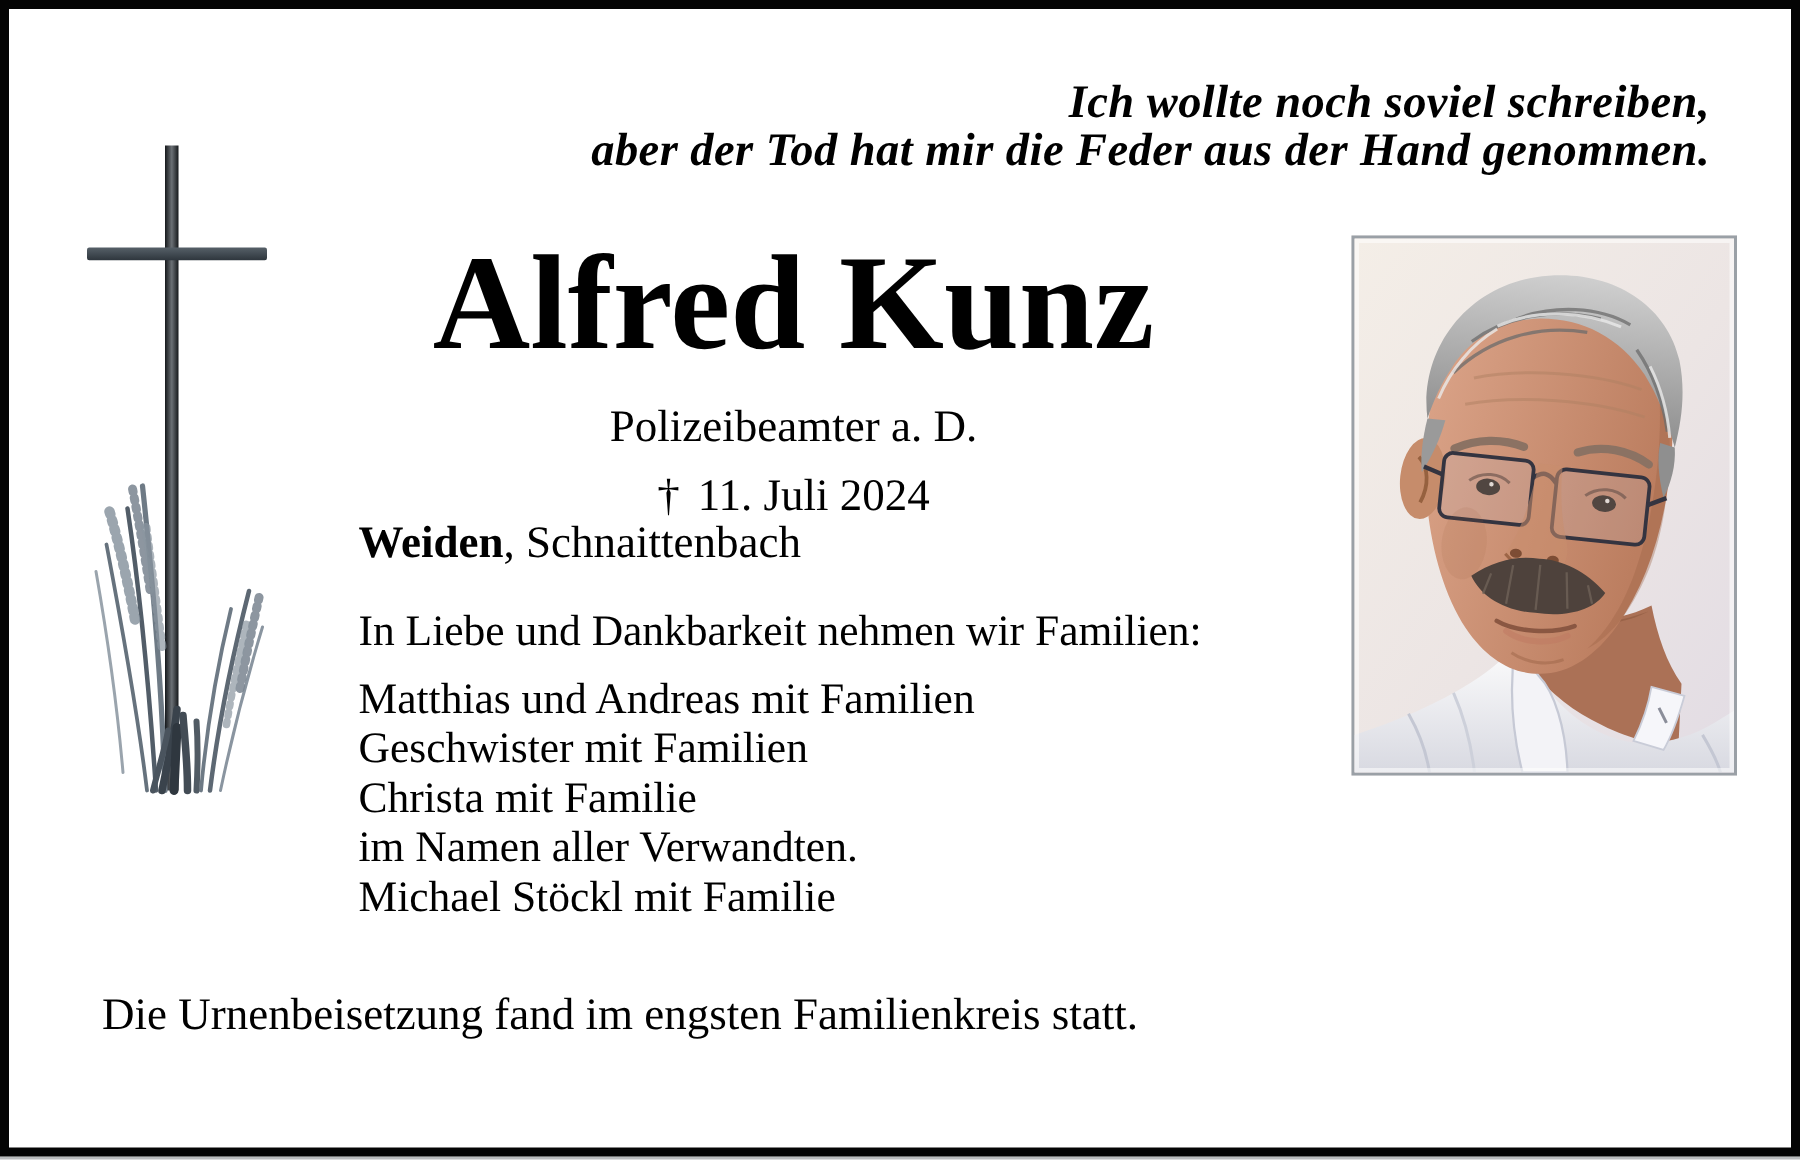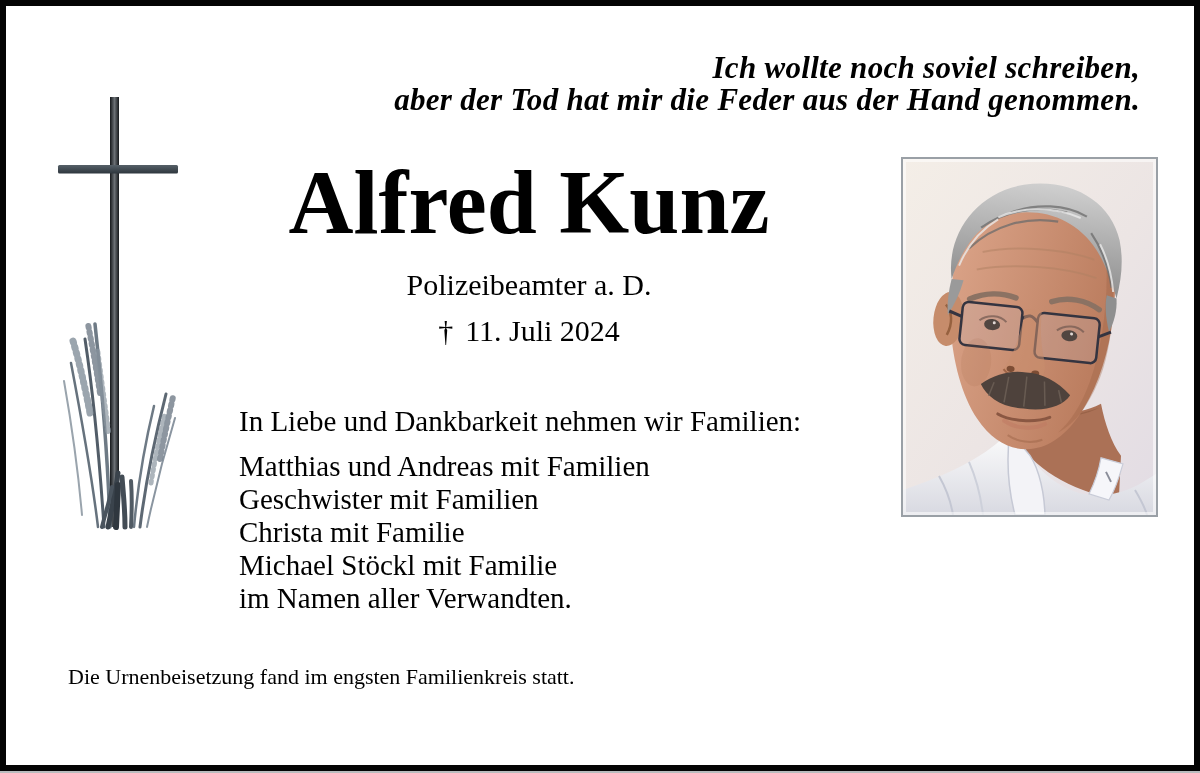--- a/index.html
+++ b/index.html
@@ -32,21 +32,21 @@
   }
   .dates .sym{display:inline-block;margin-right:12px;}
   
   .places{position:absolute;left:233px;top:339px;font-size:30px;white-space:nowrap;}
   .places .b{font-weight:bold;}
   
   .farewell{position:absolute;left:233px;top:399px;font-size:29px;line-height:33px;}
   .farewell p{margin:0;white-space:nowrap;}
   .farewell .intro{margin-bottom:12px;}
   
-  .footer{position:absolute;left:62px;top:649px;font-size:22px;line-height:44px;}
+  .footer{position:absolute;left:62px;top:649px;font-size:30px;line-height:44px;}
   .footer p{margin:0;white-space:nowrap;}
   
   .photo{
     position:absolute;left:895px;top:151px;width:257px;height:360px;
     border:2px solid #9aa0a6;box-sizing:border-box;background:#ece6e6;
   }
   .photo svg{display:block;width:100%;height:100%;}
   
   .cross-art{position:absolute;left:40px;top:85px;width:150px;height:455px;}
 </style>
@@ -98,28 +98,31 @@
   <div class="headcol">
     <h1 class="name">Alfred Kunz</h1>
     <div class="subtitle">Polizeibeamter a. D.</div>
     <div class="dates">
       <span>
         <span class="sym">†</span><span>11. Juli 2024</span>
       </span>
     </div>
   </div>
 
+  <div class="places">
+    <span class="b">Weiden</span><span>, Schnaittenbach</span>
+  </div>
 
   <div class="farewell">
     <p class="intro">In Liebe und Dankbarkeit nehmen wir Familien:</p>
     <p>Matthias und Andreas mit Familien</p>
     <p>Geschwister mit Familien</p>
     <p>Christa mit Familie</p>
+    <p>im Namen aller Verwandten.</p>
     <p>Michael Stöckl mit Familie</p>
-    <p>im Namen aller Verwandten.</p>
   </div>
 
   <div class="photo">
     <svg viewBox="0 0 253 355" preserveAspectRatio="none" aria-hidden="true">
       <defs>
         <linearGradient id="pbg" x1="0" y1="0" x2="1" y2="1">
           <stop offset="0" stop-color="#f4eee7"></stop>
             <stop offset="0.55" stop-color="#ece5e4"></stop>
             <stop offset="1" stop-color="#e2dce4"></stop>
         </linearGradient>

